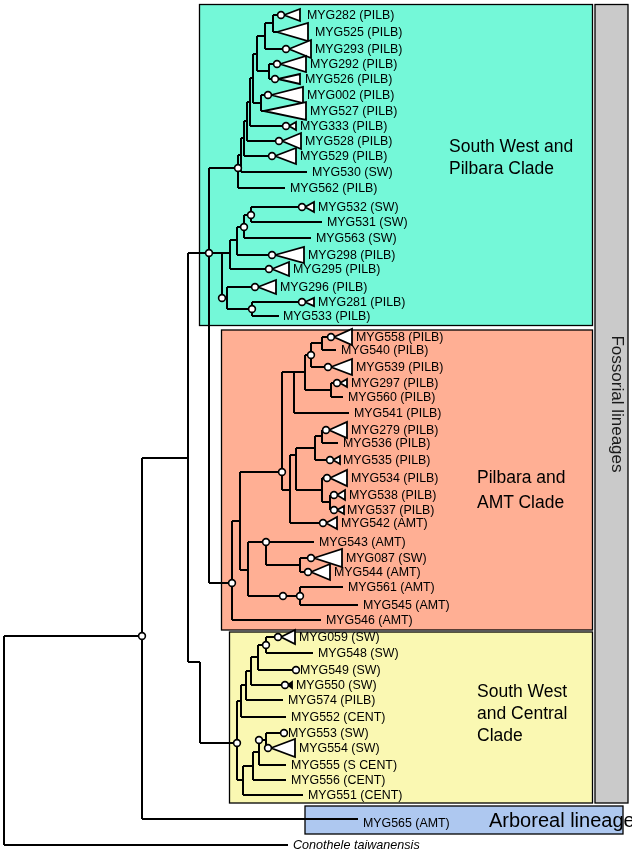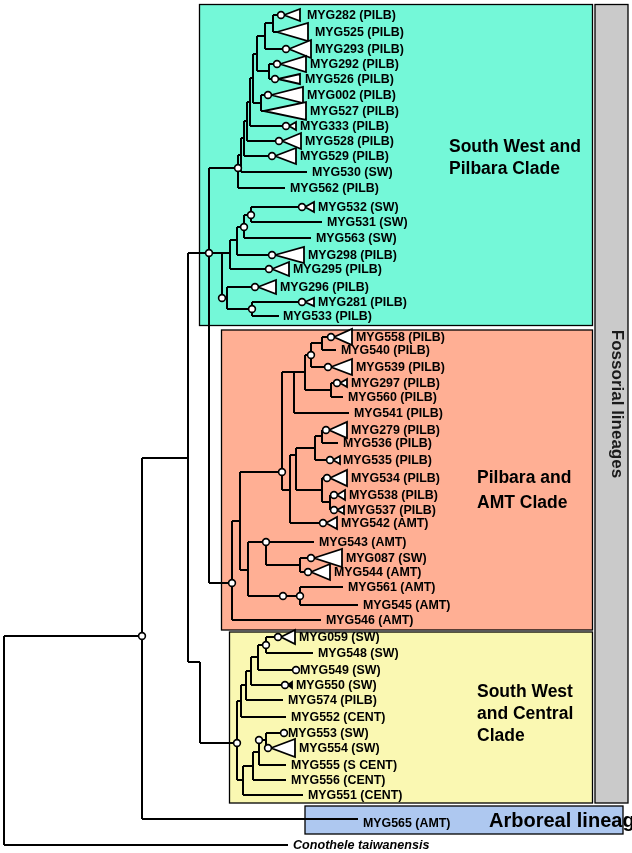--- a/index.html
+++ b/index.html
@@ -1,16 +1,16 @@
 <!DOCTYPE html>
 <html><head>
 <meta charset="utf-8">
 <style>
   html,body{margin:0;padding:0;background:#ffffff;}
-  #stage{position:relative;width:632px;height:853px;background:#ffffff;overflow:hidden;font-weight:bold;}
+  #stage{position:relative;width:632px;height:853px;background:#ffffff;overflow:hidden;}
   svg text{font-family:"Liberation Sans","DejaVu Sans",sans-serif;fill:#000;}
   .tip-label{font-size:12.4px;}
   .clade-label{font-size:17.5px;}
   .arboreal-label{font-size:20px;}
   .bar-label{font-size:17px;fill:#1a1a1a;}
   .outgroup-label{font-size:12.6px;font-style:italic;}
 </style>
 </head>
 <body>
 

